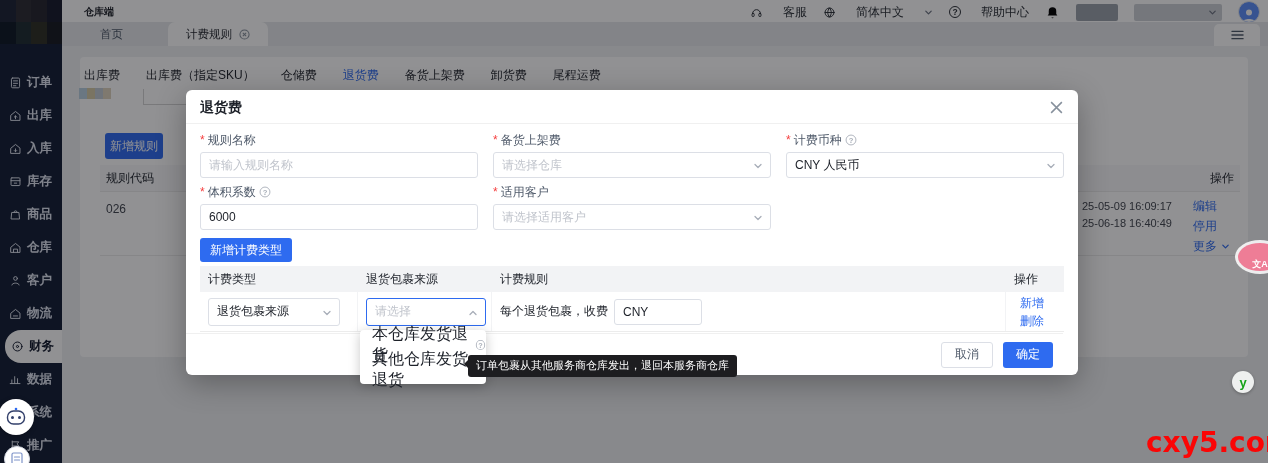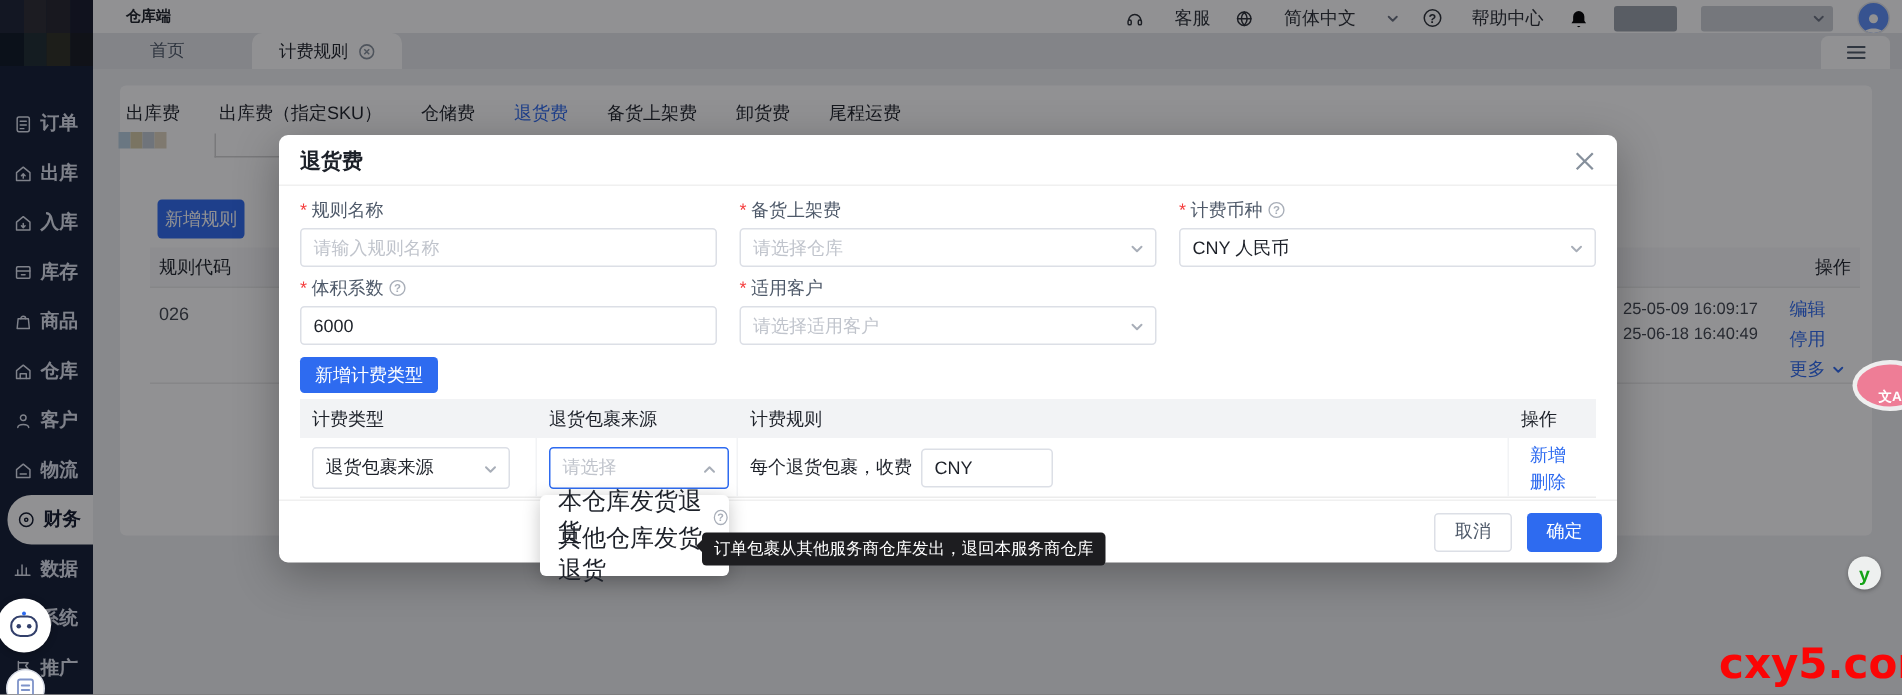--- a/index.html
+++ b/index.html
@@ -91,21 +91,21 @@
   .mt-row{display:flex;height:40px;align-items:center;border-bottom:1px solid #ececec}
   .mt-cell{height:100%;display:flex;align-items:center;padding-left:8px;border-right:1px solid #f2f3f5}
   .mt-cell:last-child{border-right:none}
   .mini-sel{position:relative;width:132px;height:28px;border:1px solid #dcdfe6;border-radius:3px;
             display:flex;align-items:center;padding:0 20px 0 8px;background:#fff;cursor:pointer}
   .mini-sel.open{width:120px;border-color:#2e6bf0}
   .cny-box{width:88px;height:26px;border:1px solid #dcdfe6;border-radius:3px;display:flex;align-items:center;
            padding:0 8px;margin-left:6px;color:#1d2129}
   .row-acts{display:flex;flex-direction:column;gap:2px;padding-left:6px}
   .row-acts span{color:#2e6bf0;line-height:16px;cursor:pointer}
-  .m-foot{position:absolute;left:0;right:0;bottom:0;height:42px;border-top:1px solid #f0f0f0;
+  .m-foot{position:absolute;left:0;right:15px;bottom:0;height:42px;border-top:1px solid #f0f0f0;
           display:flex;align-items:center;justify-content:flex-end;gap:10px;padding:0 10px}
   .btn-plain{height:26px;padding:0 13px;background:#fff;border:1px solid #dcdfe6;border-radius:3px;
              color:#4e5969;font-size:12px;cursor:pointer;font-family:inherit}
   .btn-ok{height:26px;padding:0 13px}
 
   
   .dropdown{position:absolute;left:360px;top:330px;width:126px;background:#fff;border-radius:4px;
             box-shadow:0 2px 12px rgba(0,0,0,.22);padding:2px 0;z-index:30}
   .dd-opt{height:25px;display:flex;align-items:center;gap:4px;padding-left:12px;font-size:16px;color:#1d2129;cursor:pointer}
   .dd-opt .q-ico{color:#a8aeb8;transform:scale(.85)}

